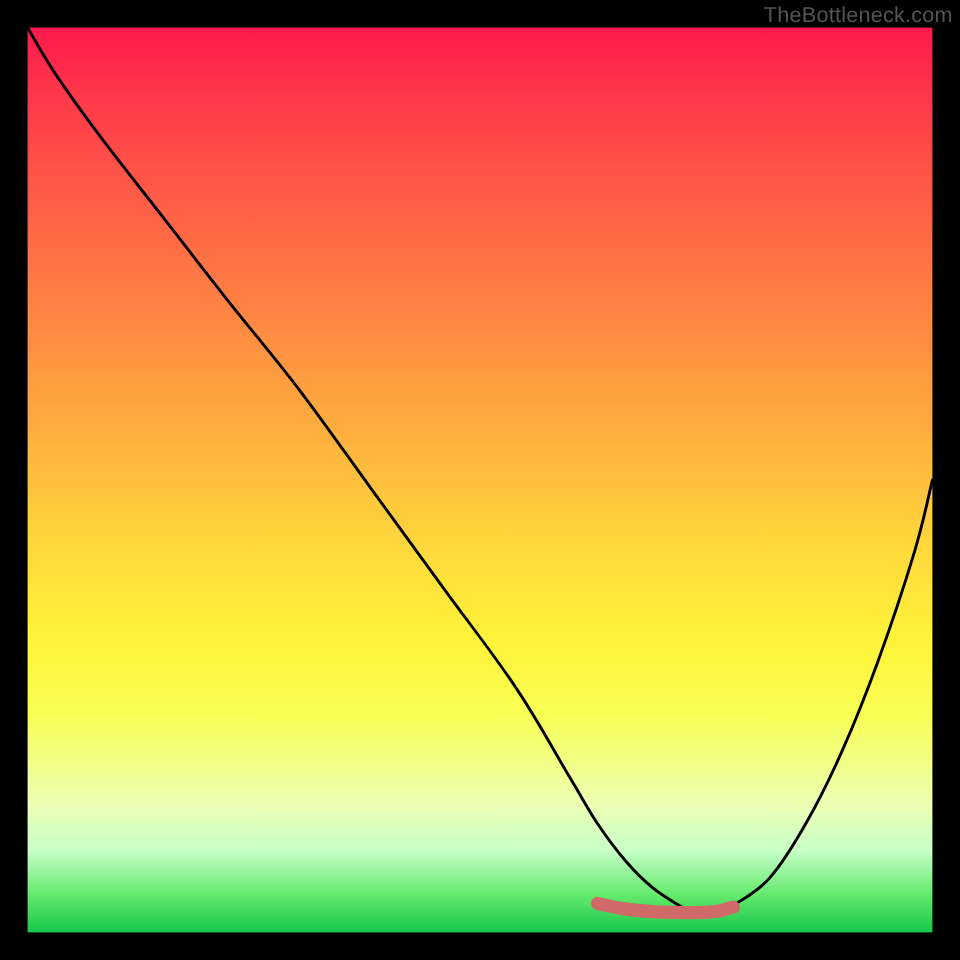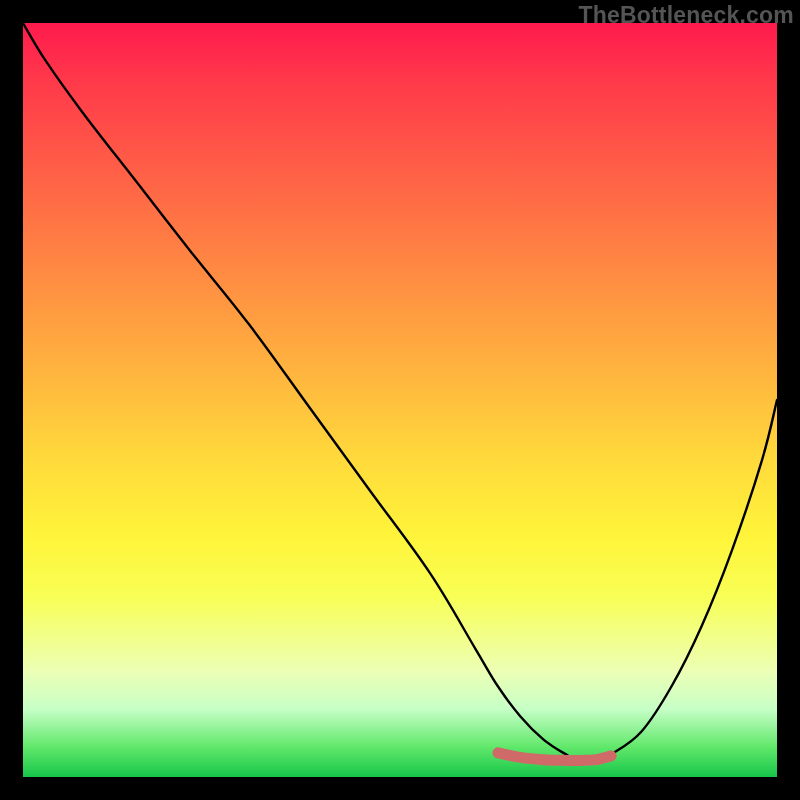--- a/index.html
+++ b/index.html
@@ -40,22 +40,22 @@
       #c6ffc6 91%,
       #61e86b 96%,
       #17c64a 100%
     );
   }
   .watermark {
     position: absolute;
     top: 2px;
     right: 6px;
     color: #555;
-    font-size: 23px;
-    font-weight: 700;
+    font-size: 18px;
+    font-weight: 400;
     letter-spacing: 0.2px;
     user-select: none;
   }
   svg.curve {
     position: absolute;
     left: 0;
     top: 0;
     width: 754px;
     height: 754px;
     overflow: visible;

